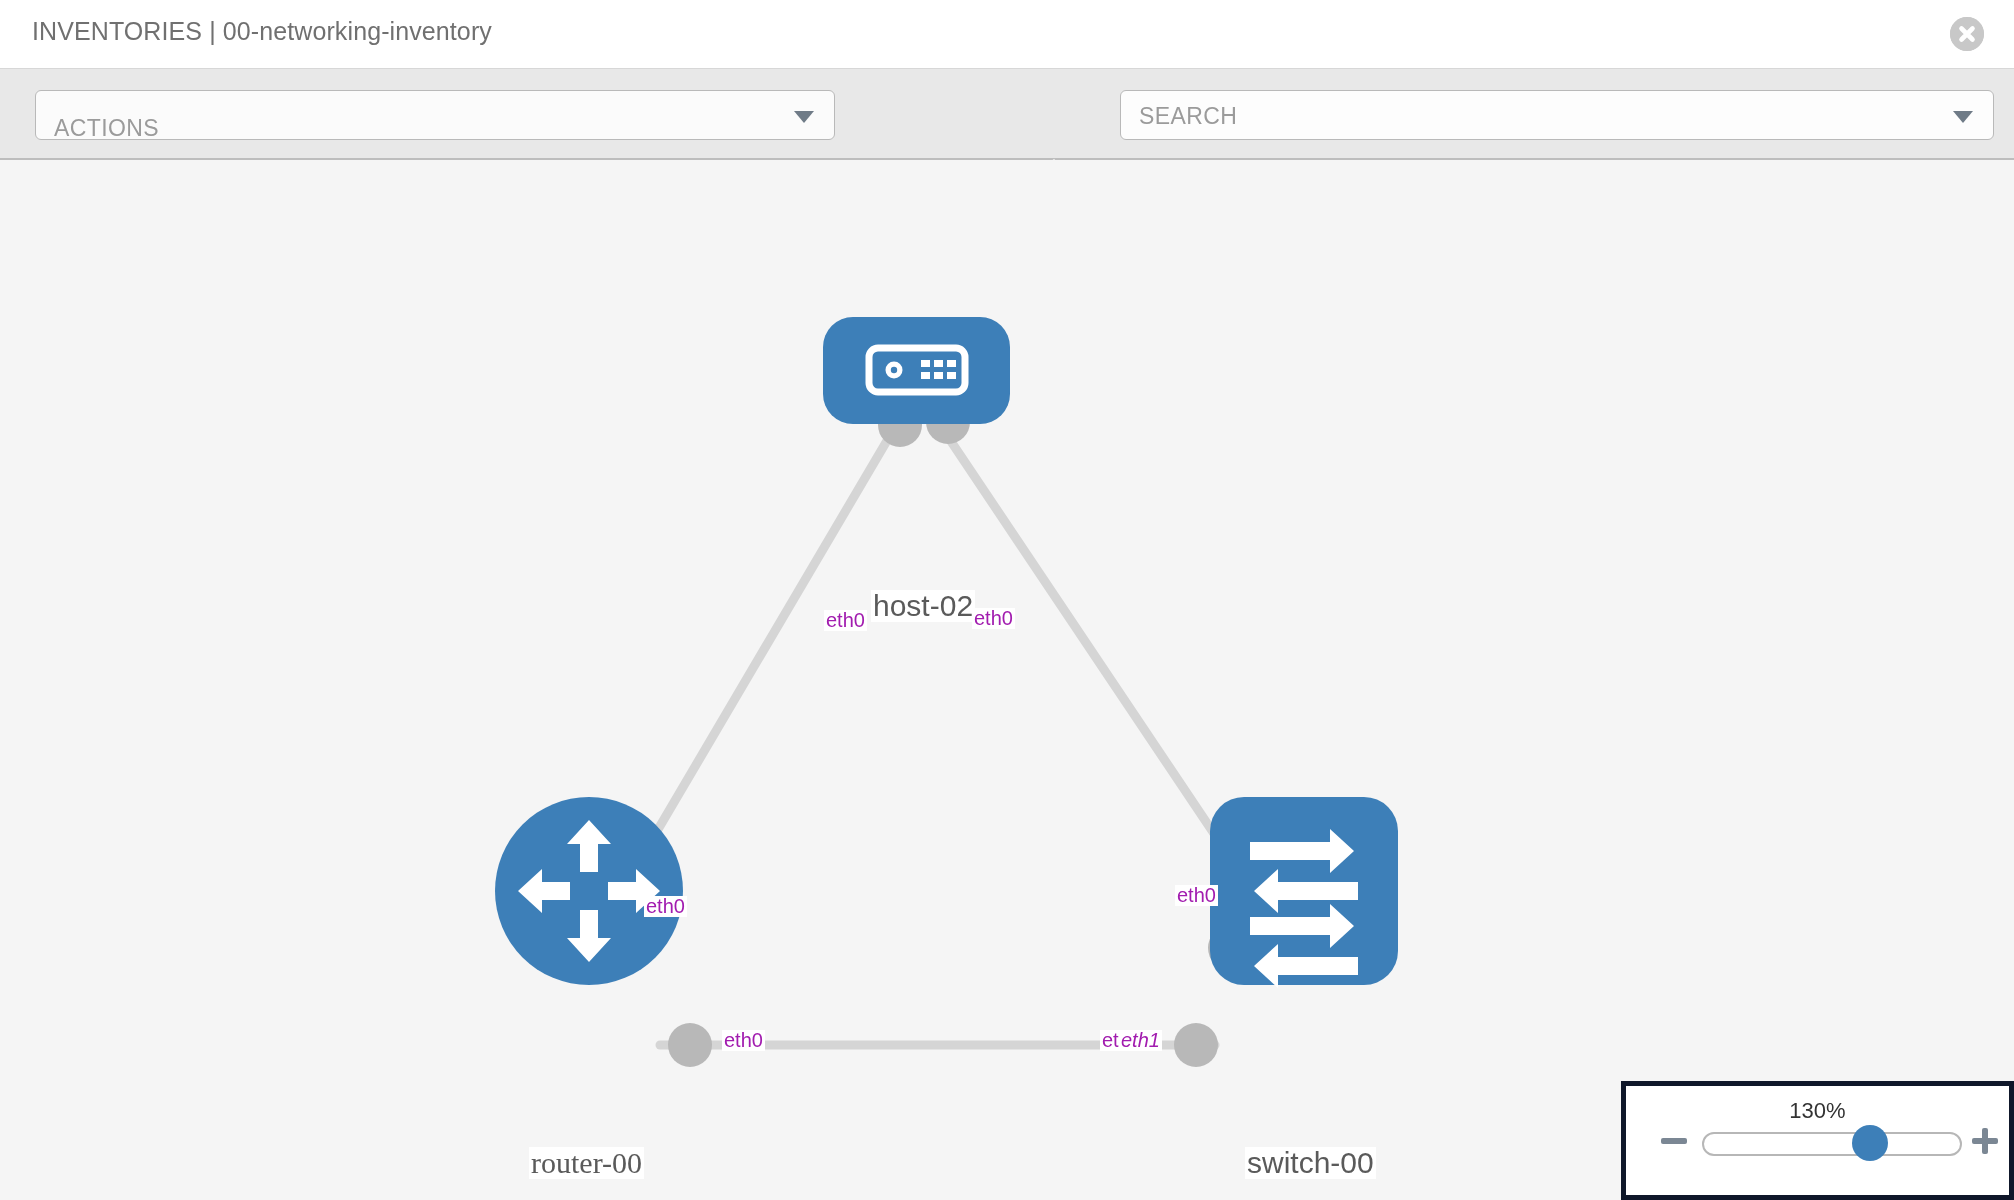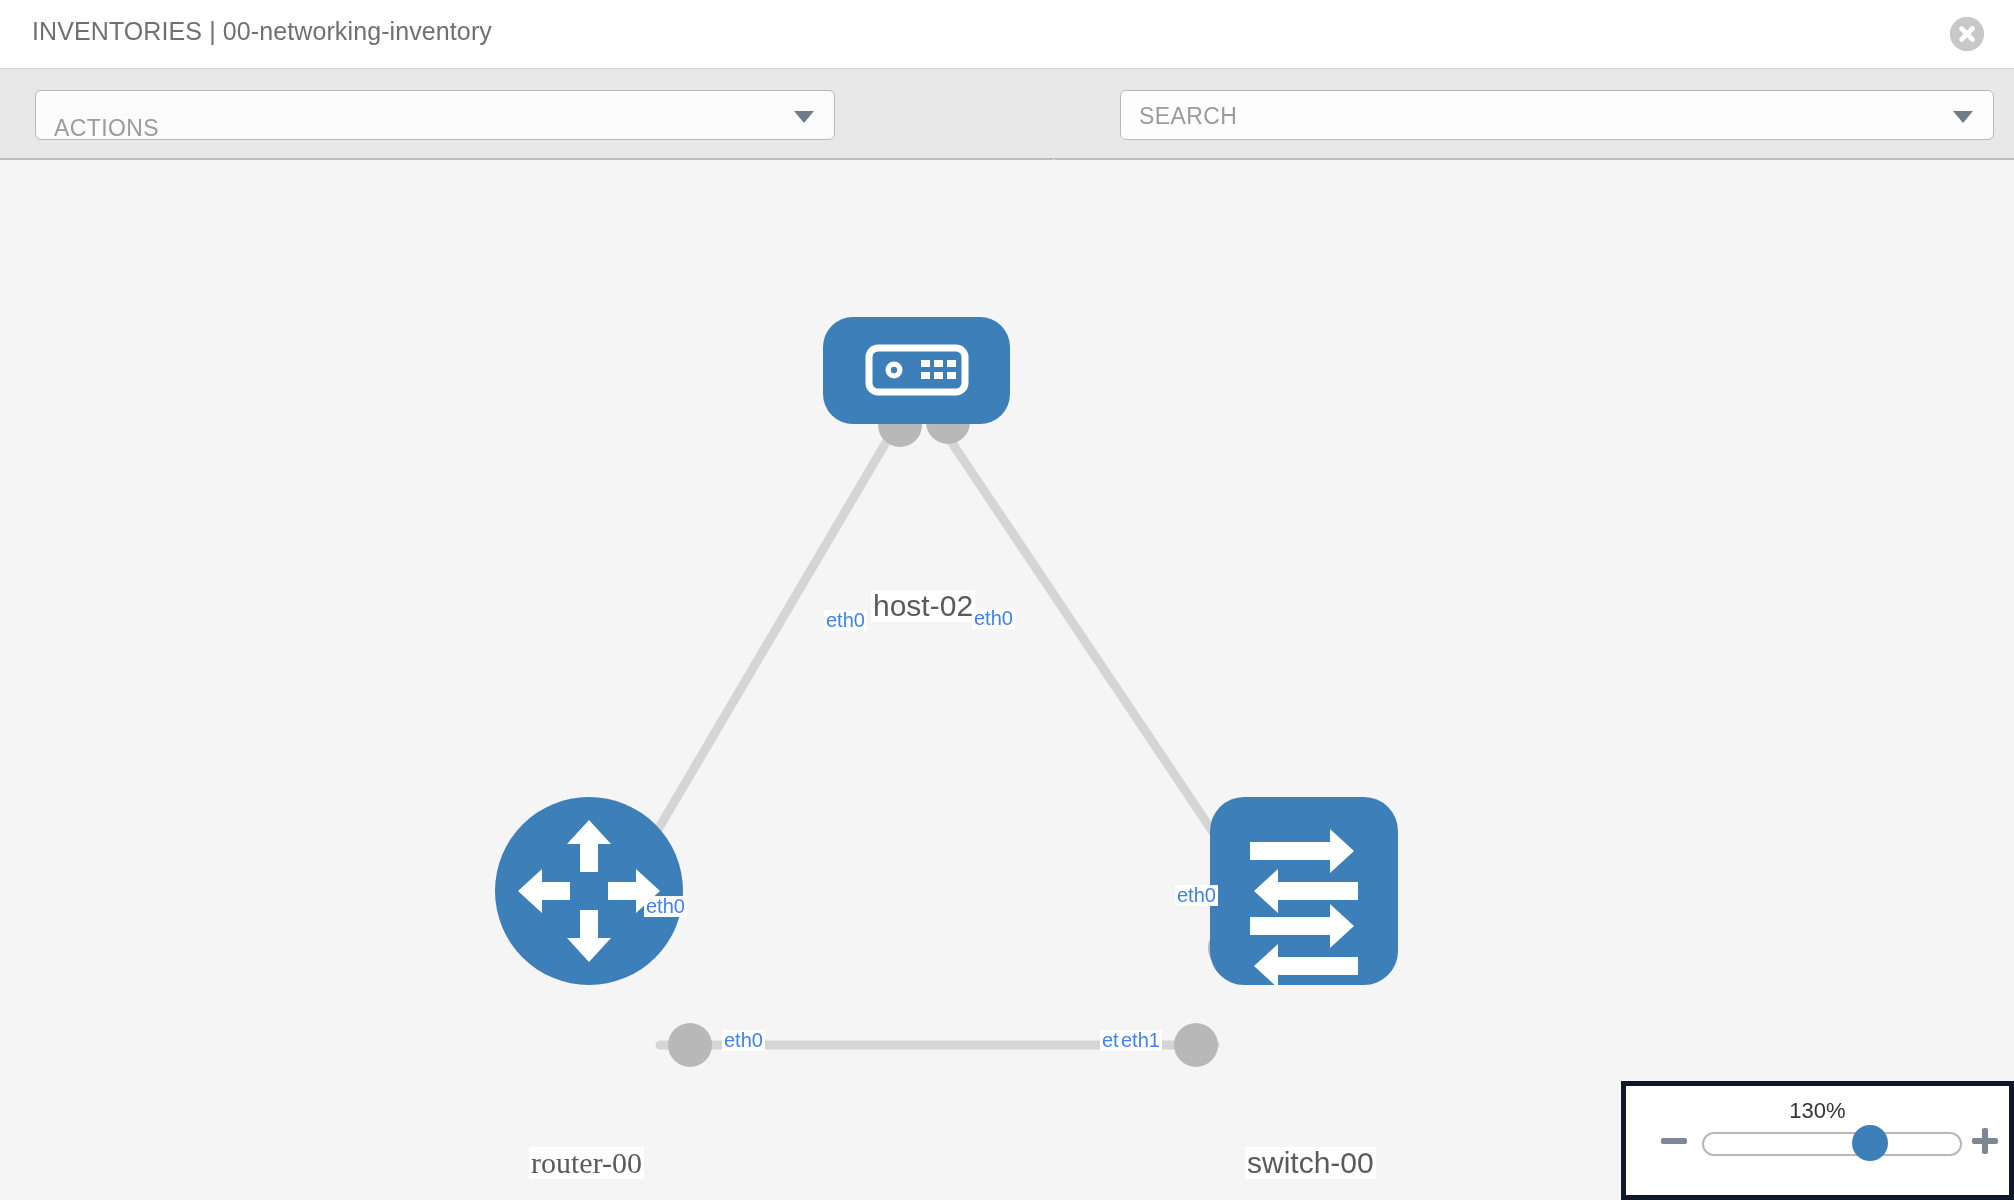--- a/index.html
+++ b/index.html
@@ -132,21 +132,21 @@
   
   .nlabel {
     position: absolute;
     background: #ffffff;
     color: #555555;
     white-space: nowrap;
     line-height: 1.05;
     padding: 0 2px;
   }
   .nlabel.big  { font-size: 30px; color: #5a5a5a; }
-  .nlabel.iflabel { font-size: 20px; color: #3b82f6; }
+  .nlabel.iflabel { font-size: 20px; color: #a21caf; }
 
   
   .zoom-panel {
     position: absolute;
     left: 1621px;
     top: 1081px;
     width: 393px;
     height: 119px;
     background: #ffffff;
     border: 5px solid #0f172a;
@@ -315,21 +315,21 @@
   <div class="nlabel big" style="left:871px; top:430px;">host-02</div>
   <div class="nlabel big" style="left:529px; top:987px;font-family:Liberation Serif, serif;">router-00</div>
   <div class="nlabel big" style="left:1245px; top:987px;">switch-00</div>
 
   <div class="nlabel iflabel" style="left:824px; top:450px;">eth0</div>
   <div class="nlabel iflabel" style="left:972px; top:448px;">eth0</div>
   <div class="nlabel iflabel" style="left:644px; top:736px;">eth0</div>
   <div class="nlabel iflabel" style="left:1175px; top:725px;">eth0</div>
   <div class="nlabel iflabel" style="left:722px; top:870px;">eth0</div>
   <div class="nlabel iflabel" style="left:1100px; top:870px;">eth0</div>
-  <div class="nlabel iflabel" style="left:1119px; top:870px;">eth1</div>
+  <div class="nlabel iflabel" style="left:1119px; top:870px;font-style:italic;">eth1</div>
 </div>
 
 <div class="zoom-panel">
   <div class="zoom-pct">130%</div>
 
   <div class="zoom-minus">
     <svg width="30" height="30" viewBox="0 0 30 30">
       <rect x="2" y="12" width="26" height="6" rx="2" fill="#7b8794"></rect>
     </svg>
   </div>

